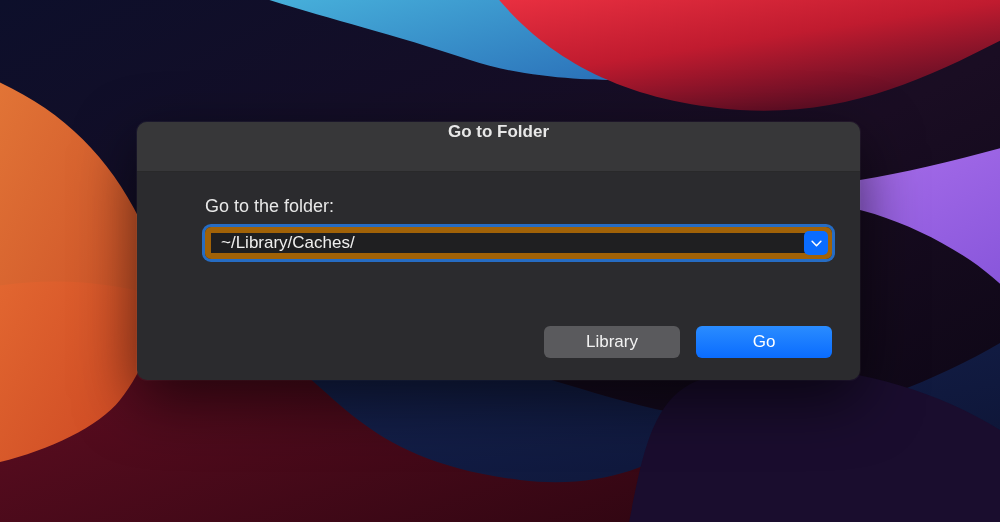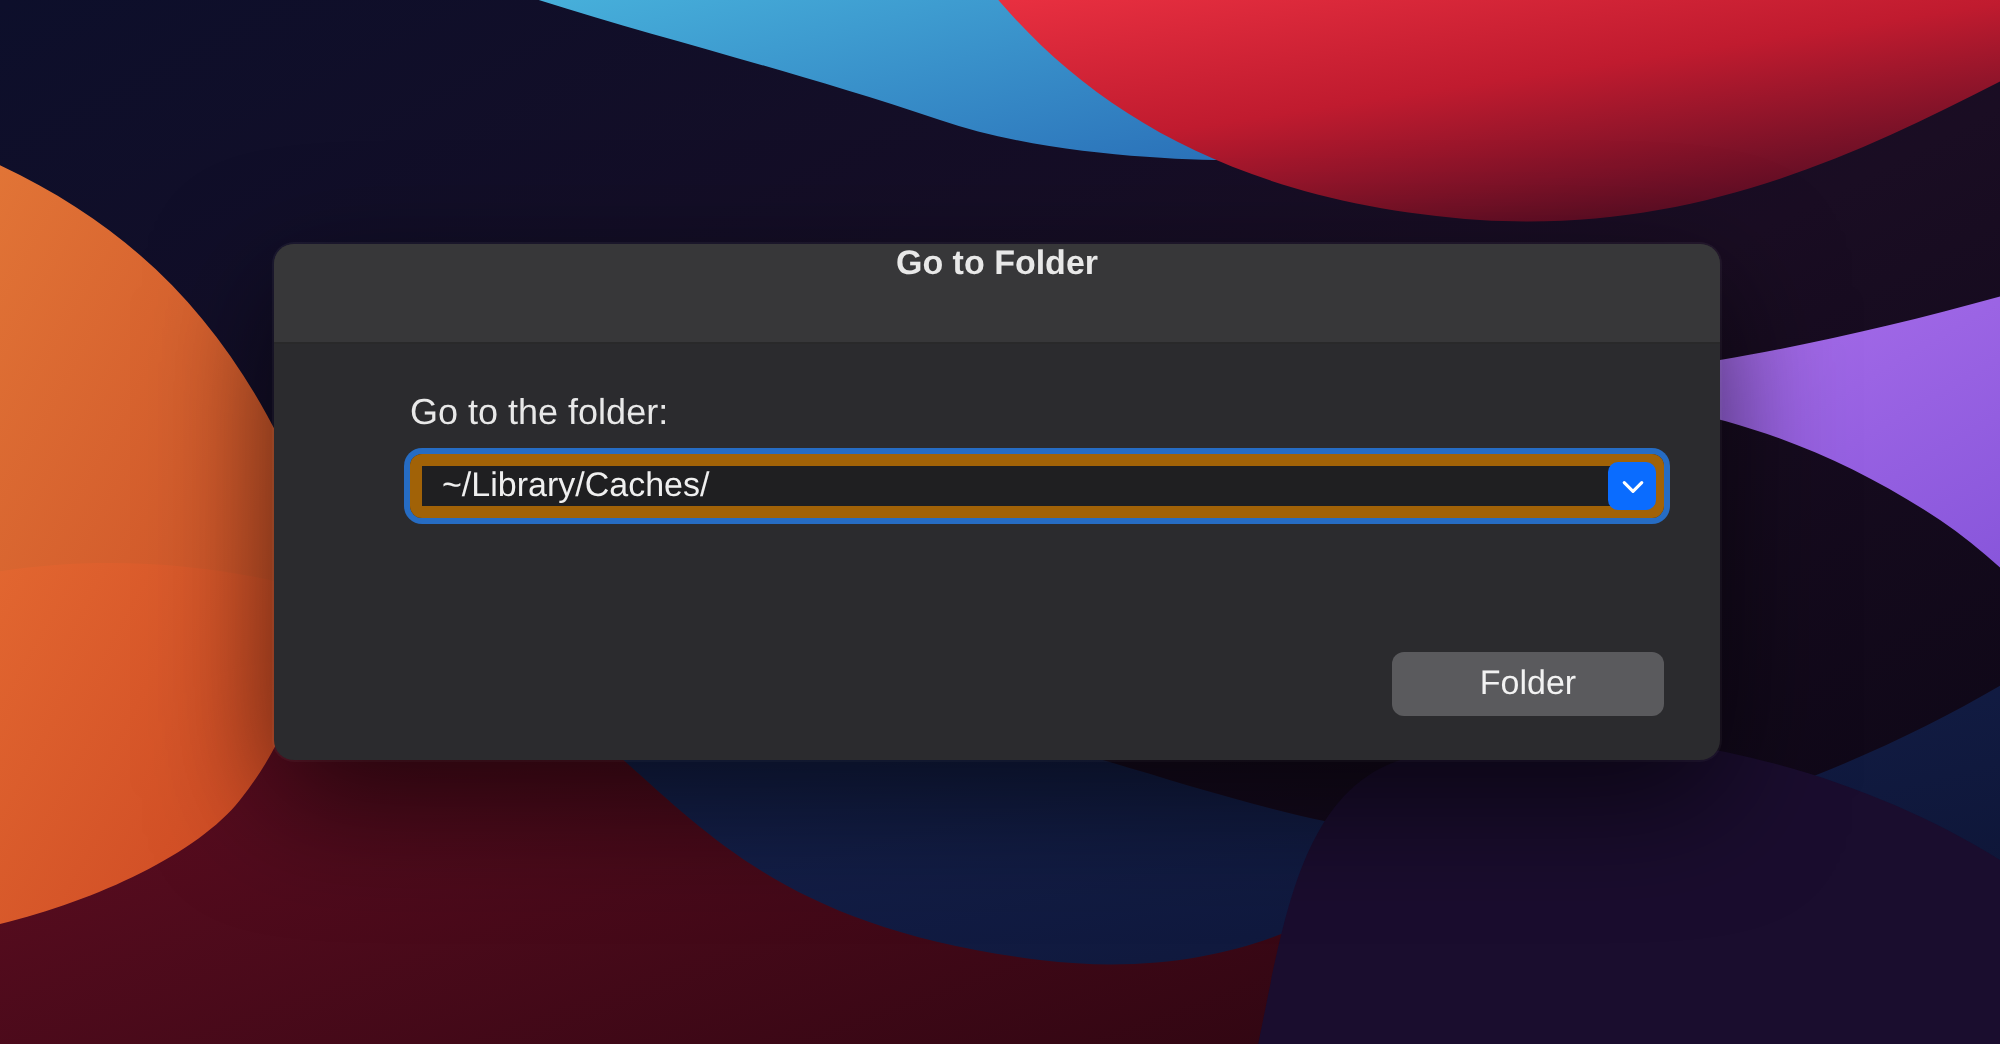--- a/index.html
+++ b/index.html
@@ -181,16 +181,17 @@
     <div class="field-label">Go to the folder:</div>
     <div class="combo-wrap">
       <input class="combo-input" type="text" spellcheck="false" value="~/Library/Caches/" style="">
       <div class="combo-arrow">
         <svg viewBox="0 0 12 8">
           <path d="M1 1.5 L6 6.5 L11 1.5" stroke="#ffffff" stroke-width="1.8" fill="none" stroke-linecap="round" stroke-linejoin="round"></path>
         </svg>
       </div>
     </div>
     <div class="button-row">
-      <button class="btn btn-secondary">Folder</button>
+      <button class="btn btn-secondary">Library</button>
+      <button class="btn btn-primary">Go</button>
     </div>
   </div>
 </div>
 
 </body></html>

